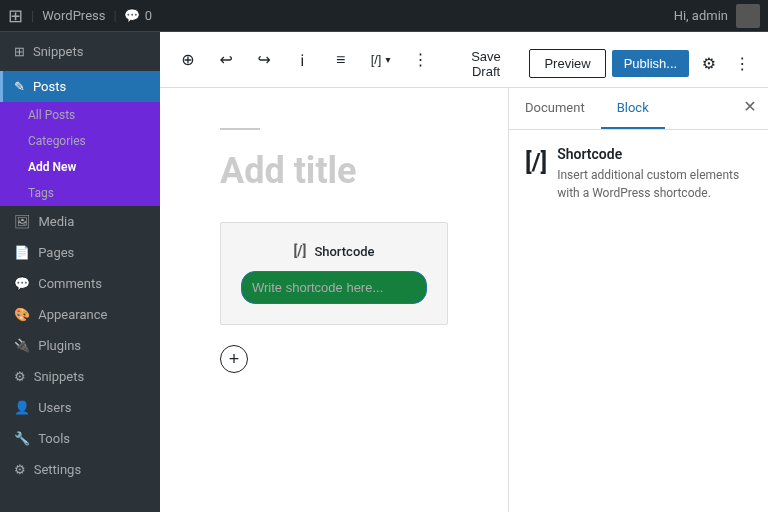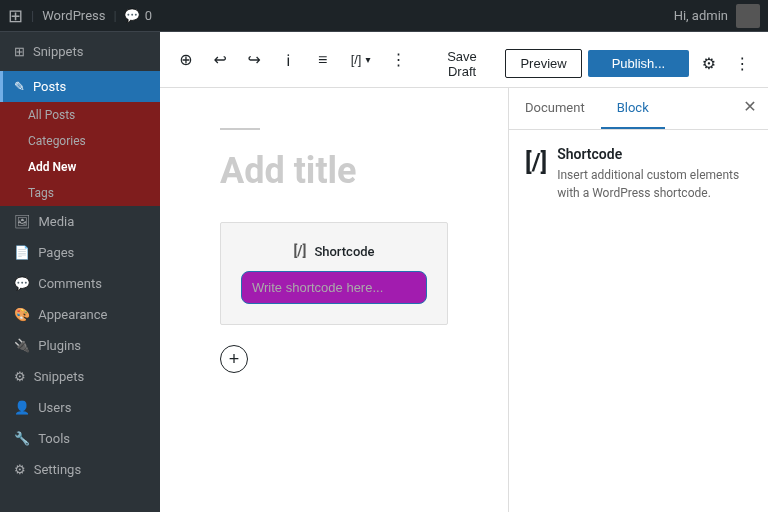--- a/index.html
+++ b/index.html
@@ -64,21 +64,21 @@
     }
     .sidebar-item.active::before {
       content: '';
       position: absolute;
       left: 0;
       top: 0;
       bottom: 0;
       width: 3px;
       background: #72aee6;
     }
-    .sidebar-submenu { background: #7f1d1d; }
+    .sidebar-submenu { background: #6d28d9; }
     .sidebar-subitem {
       padding: 6px 14px 6px 28px;
       color: #a7aaad;
       cursor: pointer;
       font-size: 12px;
     }
     .sidebar-subitem.active { color: #fff; font-weight: 600; }
 
     
     #editor-area {
@@ -137,21 +137,21 @@
     .btn-preview {
       padding: 6px 14px;
       background: none;
       border: 1px solid #1d2327;
       color: #1d2327;
       cursor: pointer;
       font-size: 13px;
       border-radius: 2px;
     }
     .btn-publish {
-      padding: 6px 24px;
+      padding: 6px 12px;
       background: #2271b1;
       border: none;
       color: #fff;
       cursor: pointer;
       font-size: 13px;
       border-radius: 2px;
     }
     .btn-settings {
       width: 36px;
       height: 36px;
@@ -204,22 +204,22 @@
       margin-bottom: 12px;
       color: #1d2327;
       font-size: 13px;
       font-weight: 500;
     }
     .shortcode-icon { color: #555; font-size: 14px; font-weight: bold; }
     .shortcode-input {
       width: 100%;
       padding: 8px 10px;
       border: 1.5px solid #2271b1;
-      border-radius: 8px;
-      background: #a21caf;
+      border-radius: 14px;
+      background: #15803d;
       font-size: 13px;
       color: #ccc;
       outline: none;
     }
     .shortcode-input::placeholder { color: #aaa; }
 
     
     .add-block-btn {
       width: 28px;
       height: 28px;

